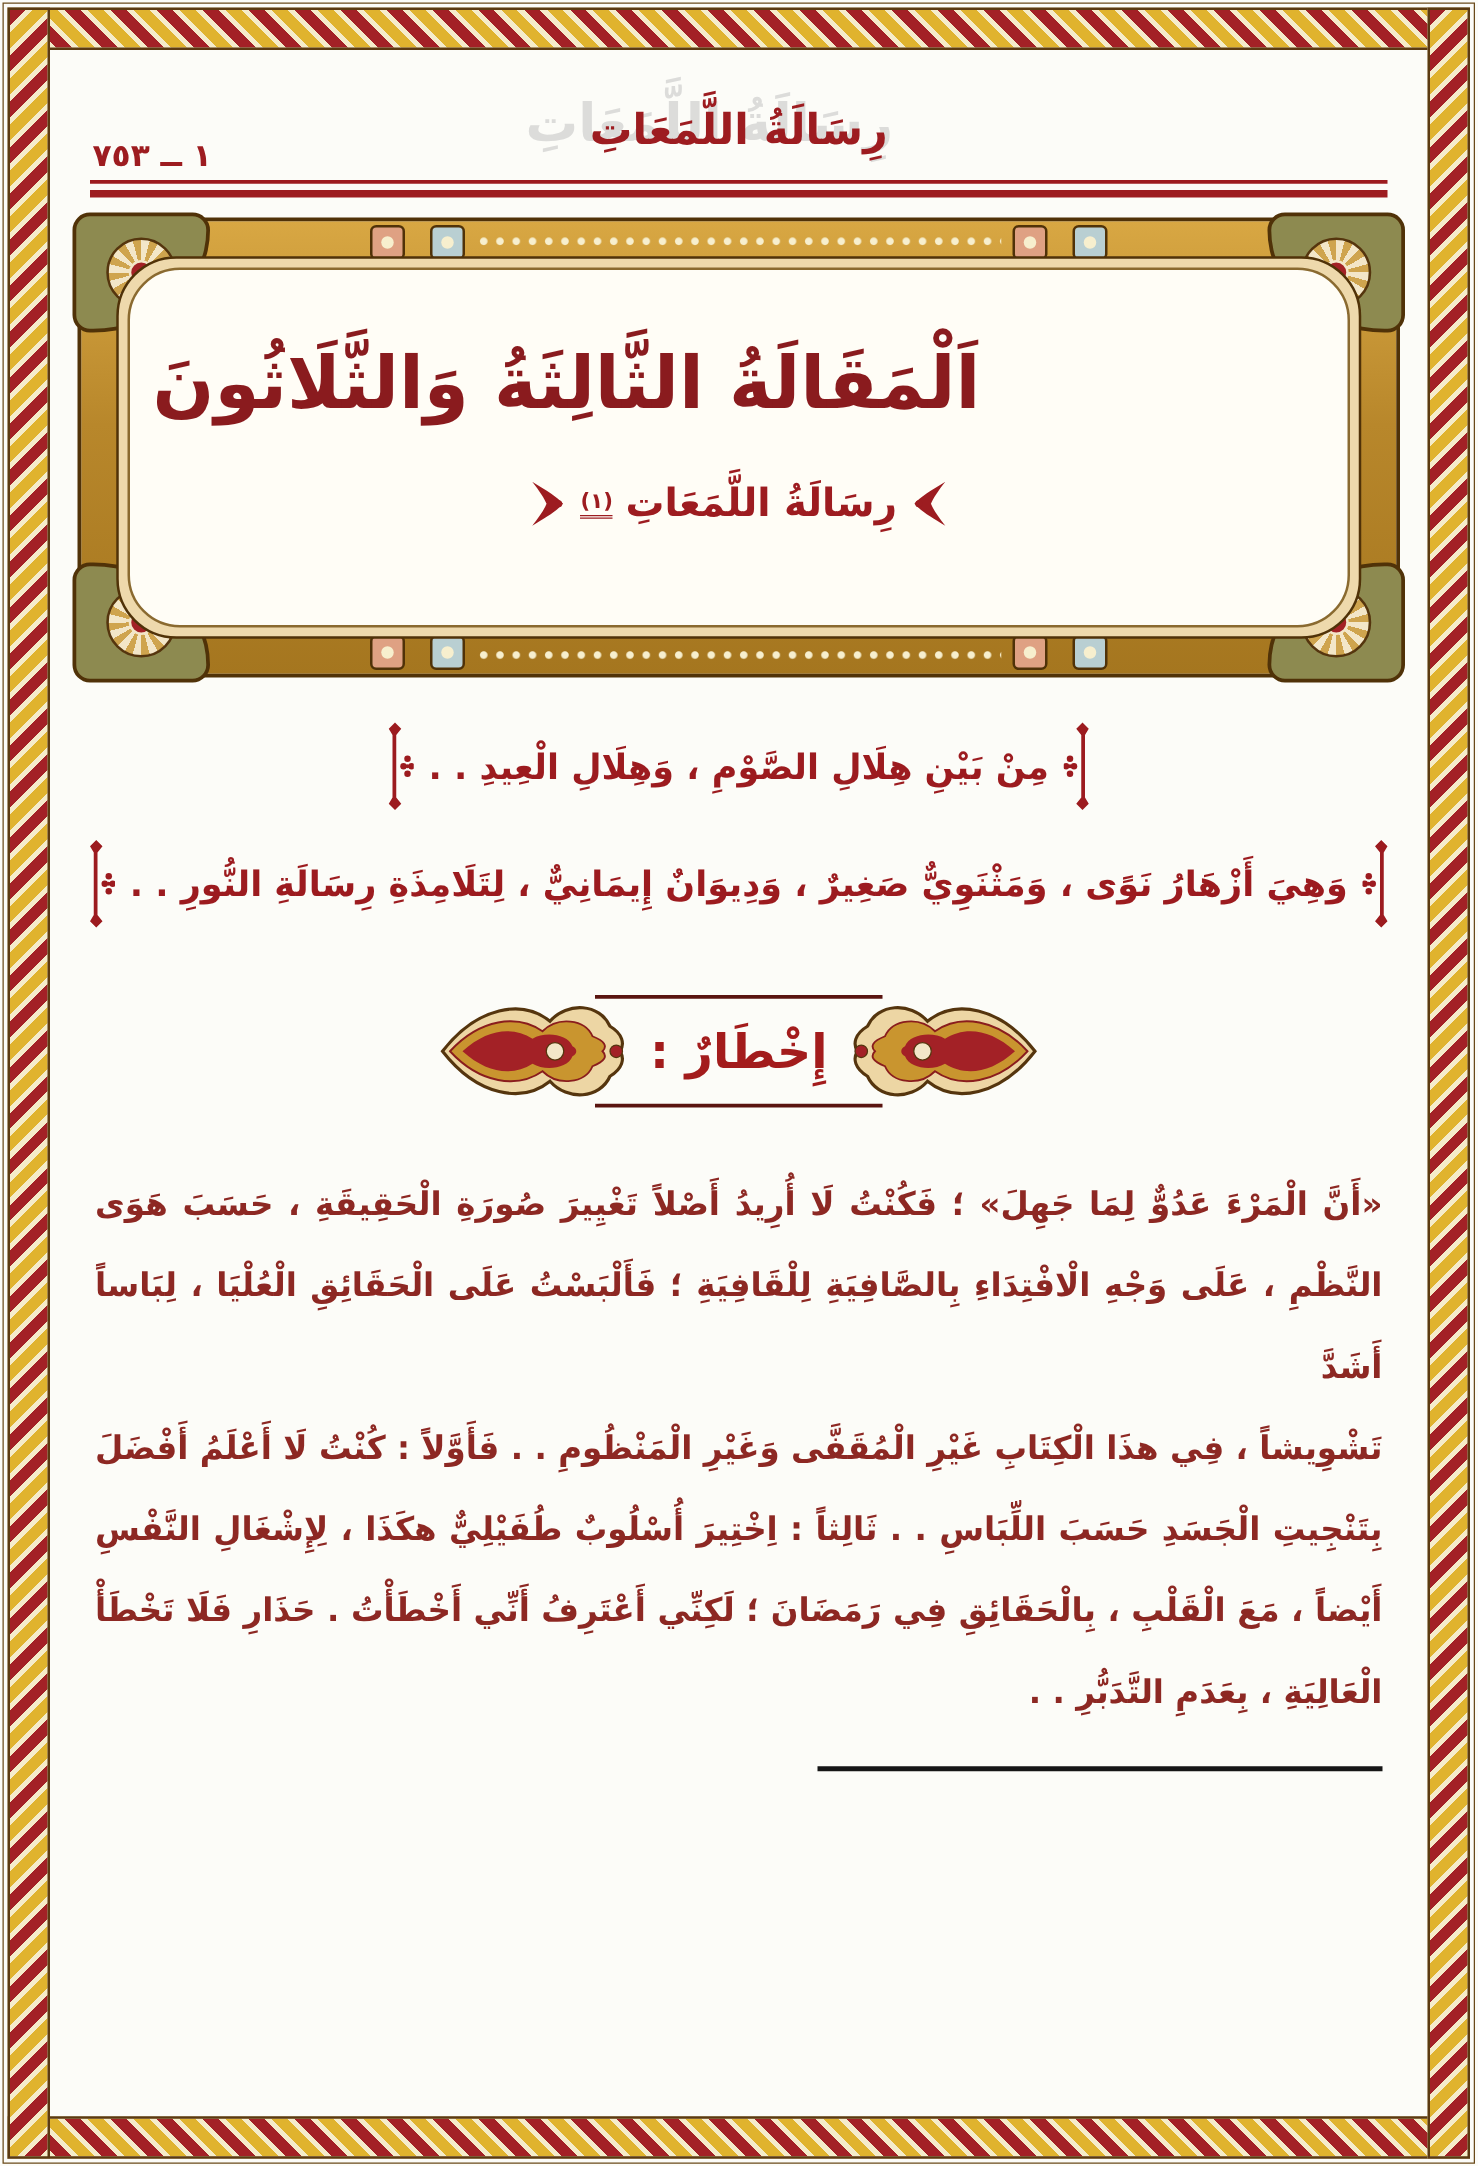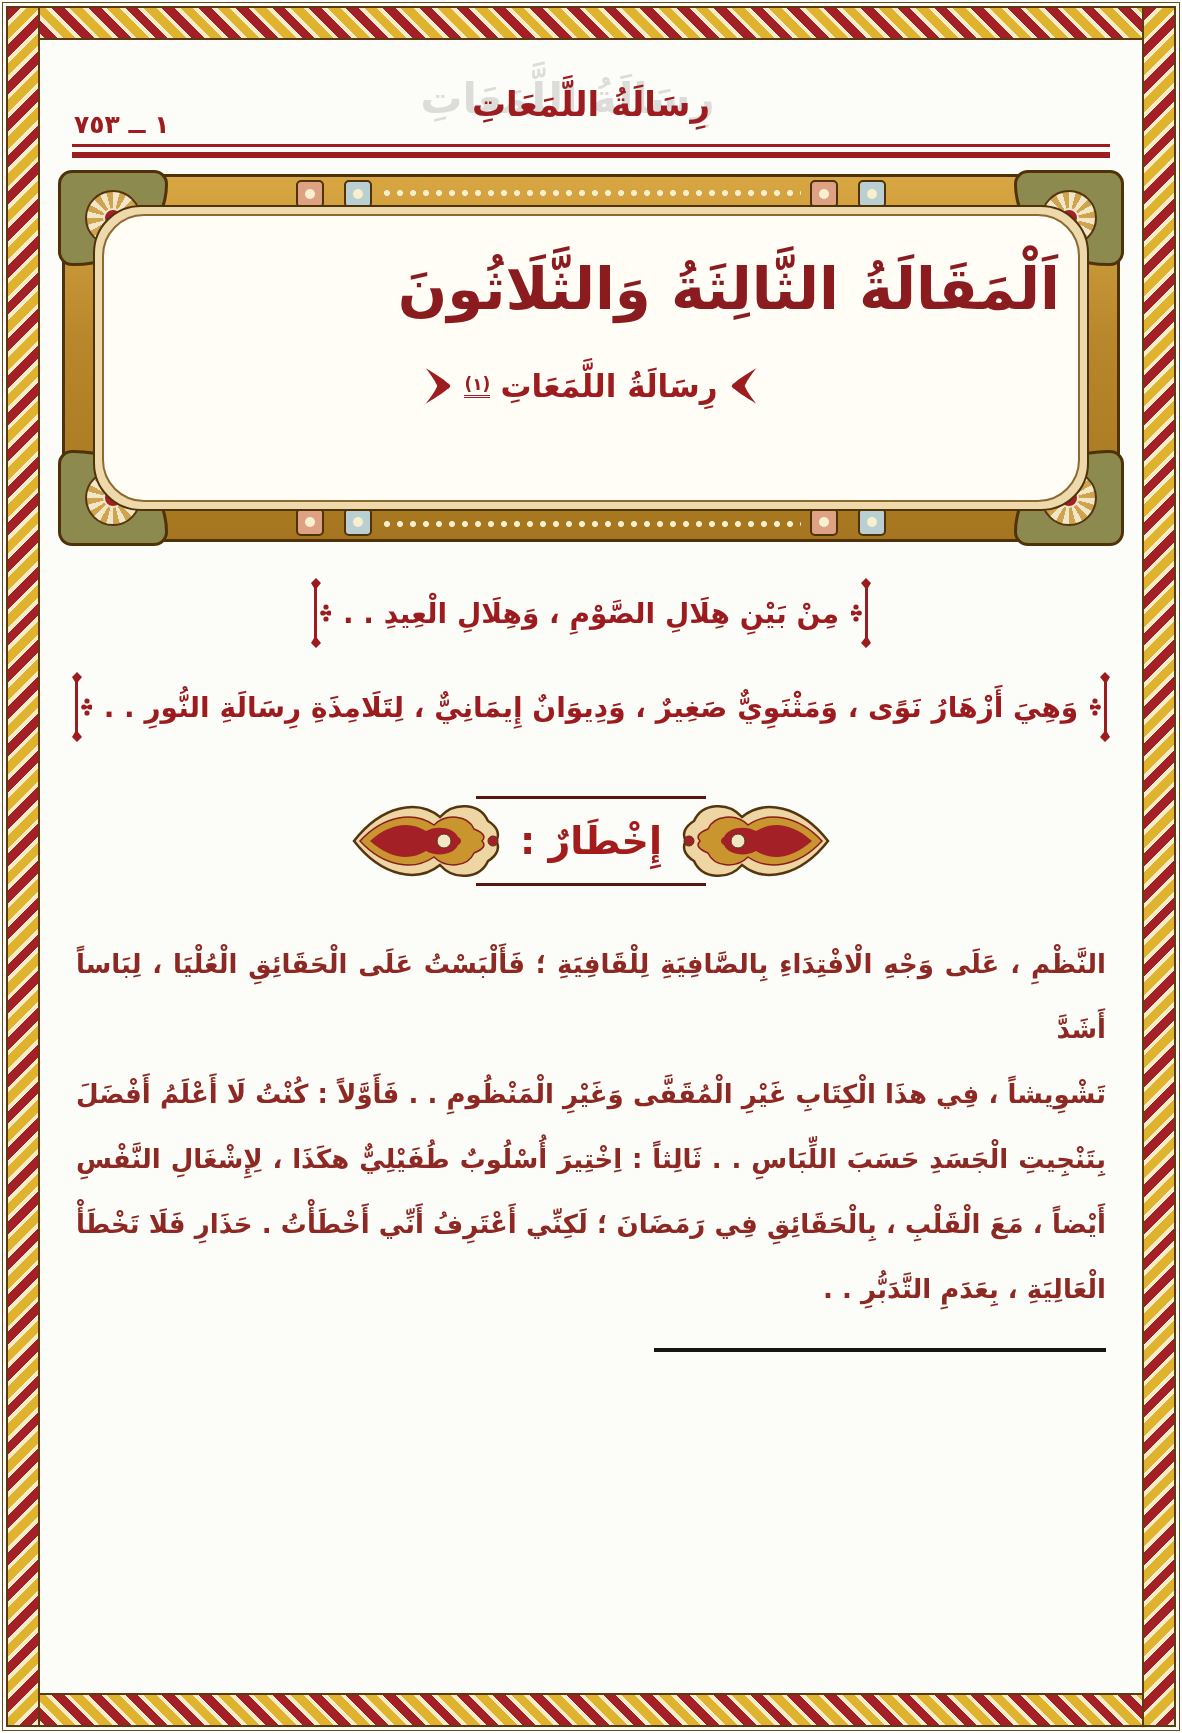--- a/index.html
+++ b/index.html
@@ -44,21 +44,21 @@
   .cart-corner.tr{right:-4px;top:-4px;border-radius:14px 14px 14px 85%;}
   .cart-corner.bl{left:-4px;bottom:-4px;border-radius:14px 85% 14px 14px;}
   .cart-corner.br{right:-4px;bottom:-4px;border-radius:85% 14px 14px 14px;}
   .rosette{width:52px;height:52px;border-radius:50%;border:2px solid #55350e;position:relative;
       background:repeating-conic-gradient(#f3e6c8 0 15deg,#cfa44e 15deg 30deg);}
   .rosette::after{content:"";position:absolute;inset:16px;border-radius:50%;background:#a32126;border:2px solid #f3e6c8;}
   .medallion{position:absolute;width:24px;height:24px;border:2px solid #503208;border-radius:5px;}
   .medallion::after{content:"";position:absolute;inset:7px;border-radius:50%;background:#f7efce;}
   .m-pink{background:#dfa183;} .m-blue{background:#b9cfd2;}
   .med-t{top:3px;} .med-b{bottom:3px;}
-  .cart-text{position:absolute;inset:40px 60px;text-align:right;}
+  .cart-text{position:absolute;inset:40px 60px;text-align:left;margin-top:17px;}
   .main-title{margin-top:42px;color:#8a1b1e;font-size:58px;font-weight:bold;line-height:1.15;}
   .subtitle-row{margin-top:40px;color:#9d1c20;font-size:31px;font-weight:bold;
       display:flex;align-items:center;justify-content:center;gap:10px;direction:rtl;}
   .subtitle-sup{font-size:17px;vertical-align:super;border-bottom:3px double #9d1c20;padding-bottom:1px;}
   
   .epigraph{margin-top:34px;display:flex;align-items:center;justify-content:center;gap:12px;
       color:#9c1b1f;font-size:28px;font-weight:bold;direction:rtl;}
   .epigraph + .epigraph{margin-top:20px;}
   .bracket-svg{flex:0 0 auto;}
   
@@ -201,20 +201,21 @@
     <svg class="notice-orn rightside" width="150" height="100" viewBox="0 0 150 100">
       <path d="M148 50 C120 14 84 8 62 26 C48 10 22 12 14 30 C4 36 2 44 6 50 C2 56 4 64 14 70 C22 88 48 90 62 74 C84 92 120 86 148 50 Z" fill="#edd6a4" stroke="#55350e" stroke-width="2.5"></path>
       <path d="M142 50 C118 24 88 20 68 34 C56 22 34 24 28 38 C18 42 16 46 20 50 C16 54 18 58 28 62 C34 76 56 78 68 66 C88 80 118 76 142 50 Z" fill="#c9952f" stroke="#8a1d1d" stroke-width="1.5"></path>
       <path d="M132 50 C112 32 92 30 76 40 C66 34 48 36 44 46 C40 48 40 52 44 54 C48 64 66 66 76 60 C92 70 112 68 132 50 Z" fill="#a32126"></path>
       <circle cx="58" cy="50" r="7" fill="#f3e6c8" stroke="#55350e"></circle>
       <circle cx="9" cy="50" r="5" fill="#a32126" stroke="#55350e"></circle>
     </svg>
   </div>
 
   <div class="bodytext">
+    <div class="body-line">«أَنَّ الْمَرْءَ عَدُوٌّ لِمَا جَهِلَ» ؛ فَكُنْتُ لَا أُرِيدُ أَصْلاً تَغْيِيرَ صُورَةِ الْحَقِيقَةِ ، حَسَبَ هَوَى</div>
     <div class="body-line">النَّظْمِ ، عَلَى وَجْهِ الْافْتِدَاءِ بِالصَّافِيَةِ لِلْقَافِيَةِ ؛ فَأَلْبَسْتُ عَلَى الْحَقَائِقِ الْعُلْيَا ، لِبَاساً أَشَدَّ</div>
     <div class="body-line">تَشْوِيشاً ، فِي هذَا الْكِتَابِ غَيْرِ الْمُقَفَّى وَغَيْرِ الْمَنْظُومِ . . فَأَوَّلاً : كُنْتُ لَا أَعْلَمُ أَفْضَلَ</div>
     <div class="body-line">بِتَنْجِيتِ الْجَسَدِ حَسَبَ اللِّبَاسِ . . ثَالِثاً : اِخْتِيرَ أُسْلُوبٌ طُفَيْلِيٌّ هكَذَا ، لِإِشْغَالِ النَّفْسِ</div>
     <div class="body-line">أَيْضاً ، مَعَ الْقَلْبِ ، بِالْحَقَائِقِ فِي رَمَضَانَ ؛ لَكِنِّي أَعْتَرِفُ أَنِّي أَخْطَأْتُ . حَذَارِ فَلَا تَخْطَأْ</div>
     <div class="body-line last">الْعَالِيَةِ ، بِعَدَمِ التَّدَبُّرِ . .</div>
   </div>
 
   <div class="fn-sep"></div>
 
 </div>

